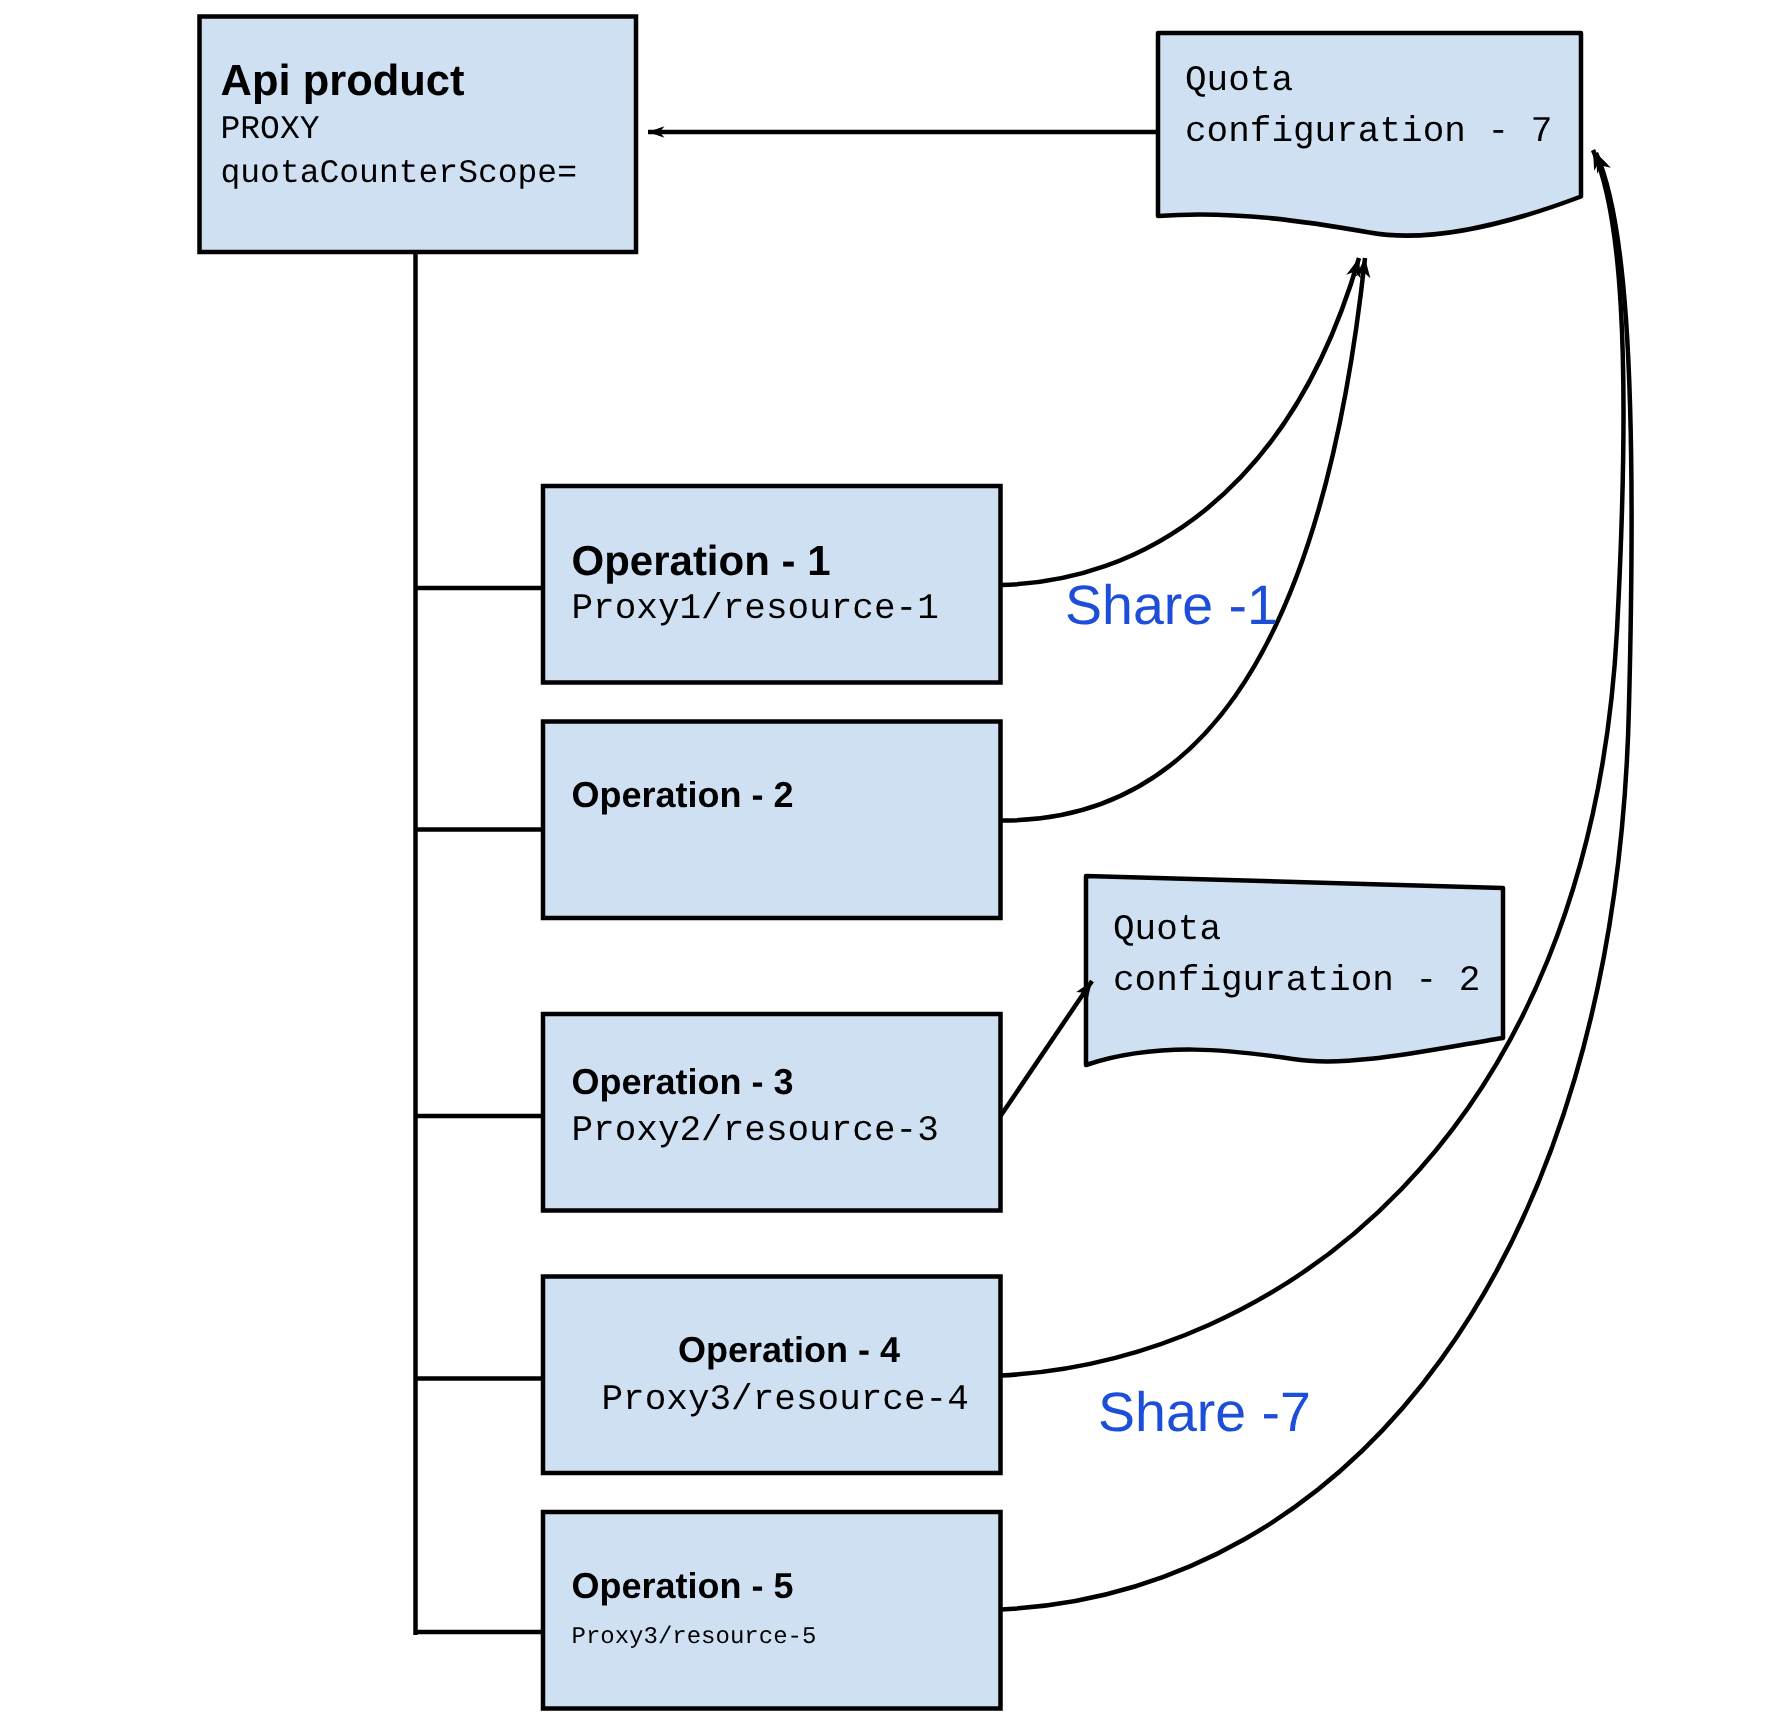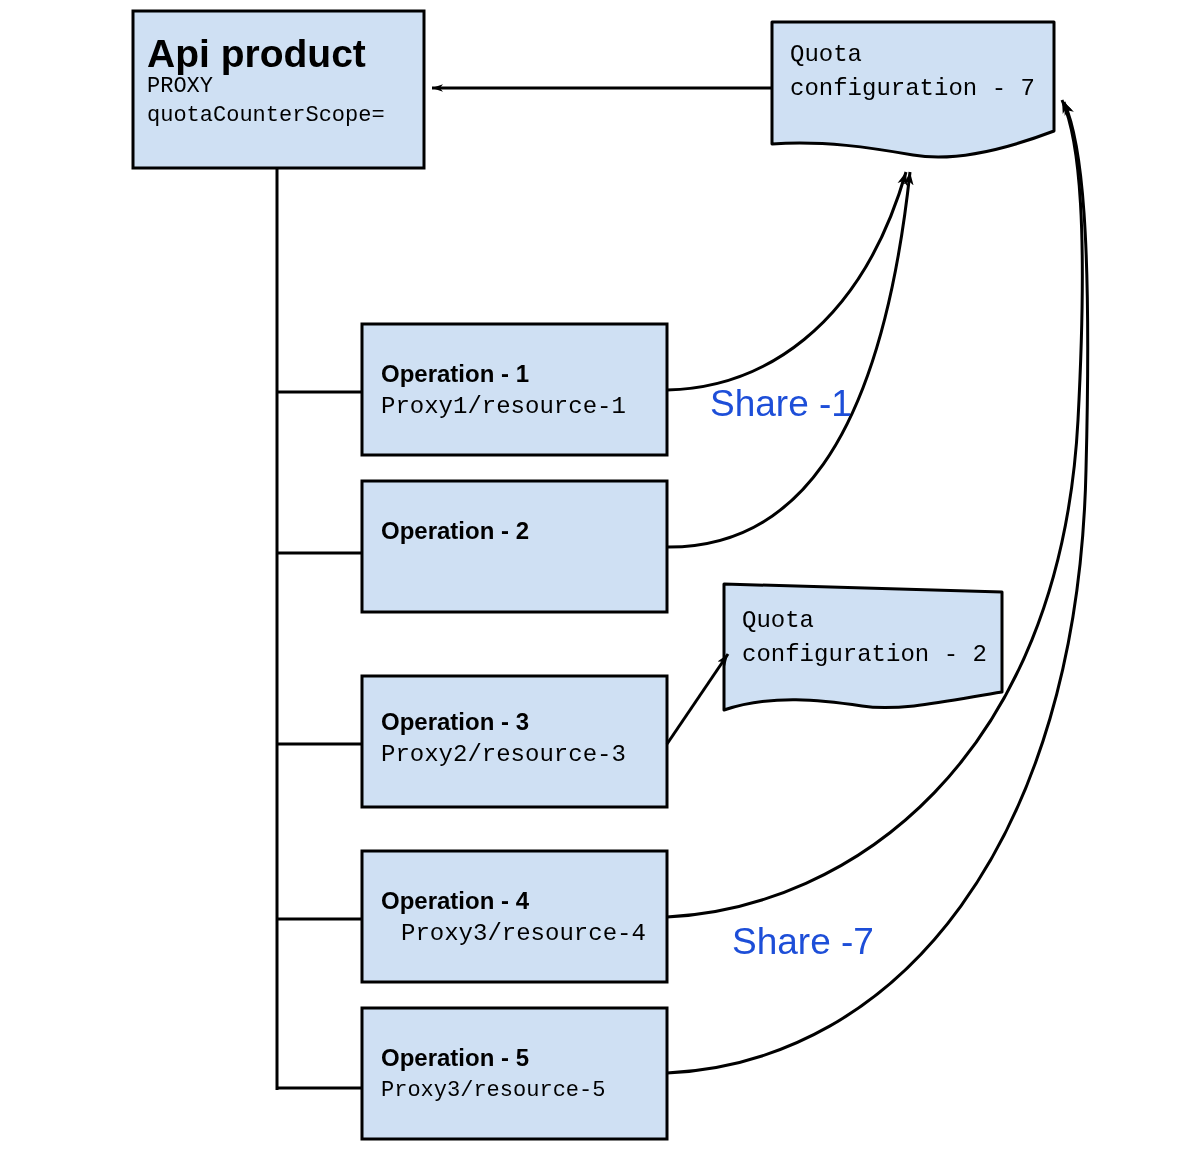--- a/index.html
+++ b/index.html
@@ -122,56 +122,56 @@
     <g>
       <path d="M 667,917 C 850,908 1060,760 1078,420 C 1088,230 1080,140 1062,100" fill="none" stroke="#000000" stroke-width="3" marker-end="url(#arrowOpen)"></path>
     </g>
 
     <g>
       <path d="M 667,1073 C 900,1062 1078,840 1086,470 C 1092,235 1082,142 1064,102" fill="none" stroke="#000000" stroke-width="3" marker-end="url(#arrowOpen)"></path>
     </g>
   </svg>
 
   <div class="node-label" style="left:147px; top:36px; width:270px;">
-    <div class="nd-title" style="font-size:39px; line-height:36px;">Api product</div>
+    <div class="nd-title" style="font-size:29px; line-height:36px;">Api product</div>
     <div class="nd-sub" style="font-size:22px; line-height:29px;">PROXY</div>
     <div class="nd-sub" style="font-size:22px; line-height:29px;">quotaCounterScope=</div>
   </div>
 
   <div class="node-label" style="left:790px; top:38px; width:260px;">
     <div class="nd-sub" style="font-size:24px; line-height:34px;">Quota</div>
     <div class="nd-sub" style="font-size:24px; line-height:34px;">configuration - 7</div>
   </div>
 
   <div class="node-label" style="left:742px; top:604px; width:260px;">
     <div class="nd-sub" style="font-size:24px; line-height:34px;">Quota</div>
     <div class="nd-sub" style="font-size:24px; line-height:34px;">configuration - 2</div>
   </div>
 
   <div class="node-label" style="left:381px; top:358px; width:290px;">
-    <div class="nd-title" style="font-size:24px; line-height:32px;">Operation - 1</div>
+    <div class="nd-title" style="font-size:28px; line-height:32px;">Operation - 1</div>
     <div class="nd-sub" style="font-size:24px; line-height:34px;">Proxy1/resource-1</div>
   </div>
 
   <div class="node-label" style="left:381px; top:515px; width:290px;">
     <div class="nd-title" style="font-size:24px; line-height:32px;">Operation - 2</div>
   </div>
 
   <div class="node-label" style="left:381px; top:706px; width:290px;">
     <div class="nd-title" style="font-size:24px; line-height:32px;">Operation - 3</div>
     <div class="nd-sub" style="font-size:24px; line-height:34px;">Proxy2/resource-3</div>
   </div>
 
   <div class="node-label" style="left:381px; top:885px; width:290px;">
-    <div class="nd-title" style="font-size:24px; line-height:32px;">Operation - 4</div>
+    <div class="nd-title" style="font-size:24px; line-height:32px;text-align:center;">Operation - 4</div>
     <div class="nd-sub" style="font-size:24px; line-height:34px;margin-left:20px;">Proxy3/resource-4</div>
   </div>
 
   <div class="node-label" style="left:381px; top:1042px; width:290px;">
     <div class="nd-title" style="font-size:24px; line-height:32px;">Operation - 5</div>
-    <div class="nd-sub" style="font-size:22px; line-height:34px;">Proxy3/resource-5</div>
+    <div class="nd-sub" style="font-size:16px; line-height:34px;">Proxy3/resource-5</div>
   </div>
 
   <div class="edge-label" style="left:710px; top:382px; font-size:37px; line-height:44px;">Share -1</div>
 
   <div class="edge-label" style="left:732px; top:920px; font-size:37px; line-height:44px;">Share -7</div>
 
 </div>
 
 </body></html>

